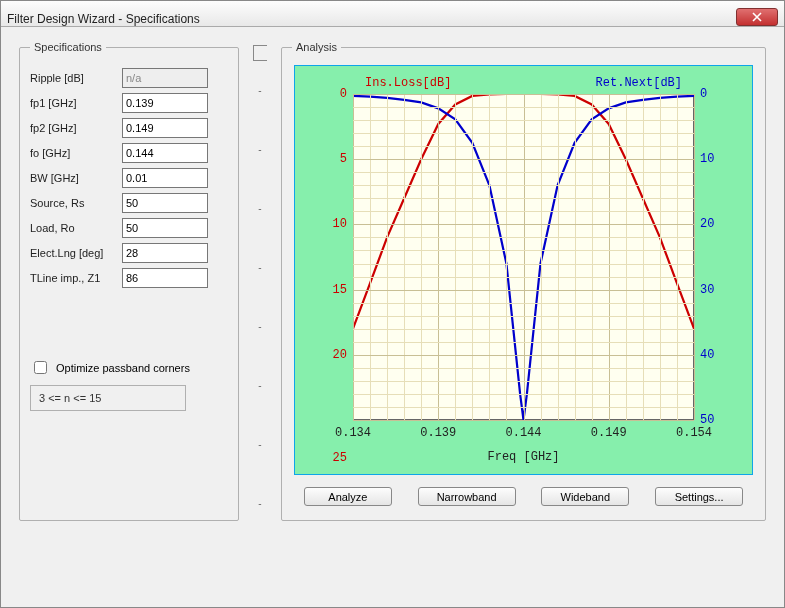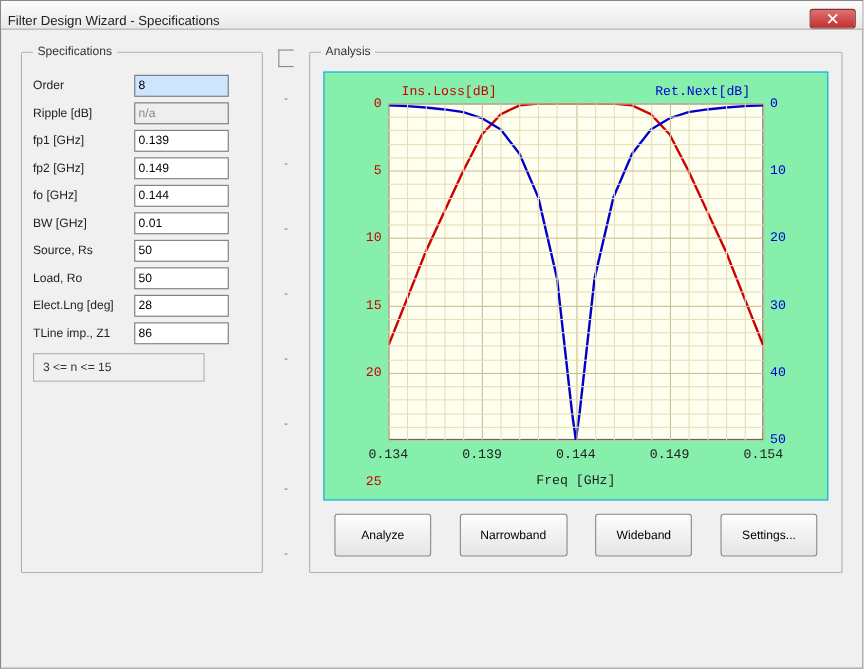--- a/index.html
+++ b/index.html
@@ -114,21 +114,21 @@
     position:relative;
     margin: 2px 2px 8px 2px;
   }
   .btn-row {
     display:flex;
     gap:10px;
     padding: 4px 4px;
     justify-content: space-around;
   }
   button.win {
-    height: 39px;
+    height: 19px;
     min-width: 88px;
     background: linear-gradient(to bottom,#fdfdfd,#e5e5e5);
     border:1px solid #888;
     border-radius:3px;
     font-size:11px;
     padding: 2px 18px;
   }
   .footer {
     height: 46px;
     border-top:1px solid #ccc;
@@ -172,24 +172,20 @@
       </svg>
     </div>
   </div>
 
   <div class="content">
 
     <fieldset class="specs">
       <legend>Specifications</legend>
       <div id="spec-rows">
           <div class="spec-row">
-            <label>Order</label>
-            <input type="text" value="8" style="background: rgb(205, 230, 255);">
-          </div>
-          <div class="spec-row">
             <label>Ripple [dB]</label>
             <input type="text" disabled="" value="n/a" style="">
           </div>
           <div class="spec-row">
             <label>fp1 [GHz]</label>
             <input type="text" value="0.139" style="">
           </div>
           <div class="spec-row">
             <label>fp2 [GHz]</label>
             <input type="text" value="0.149" style="">
@@ -213,20 +209,24 @@
           <div class="spec-row">
             <label>Elect.Lng [deg]</label>
             <input type="text" value="28" style="">
           </div>
           <div class="spec-row">
             <label>TLine imp., Z1</label>
             <input type="text" value="86" style="">
           </div>
         </div>
 
+      <div class="opt-row">
+        <input type="checkbox" id="optchk" style="">
+        <label for="optchk">Optimize passband corners</label>
+      </div>
       <div class="constraint">3 &lt;= n &lt;= 15</div>
     </fieldset>
 
     <div class="divider-col">
       <div class="toggle-stub"></div>
       <div class="tick">-</div>
       <div class="tick">-</div>
       <div class="tick">-</div>
       <div class="tick">-</div>
       <div class="tick">-</div>

